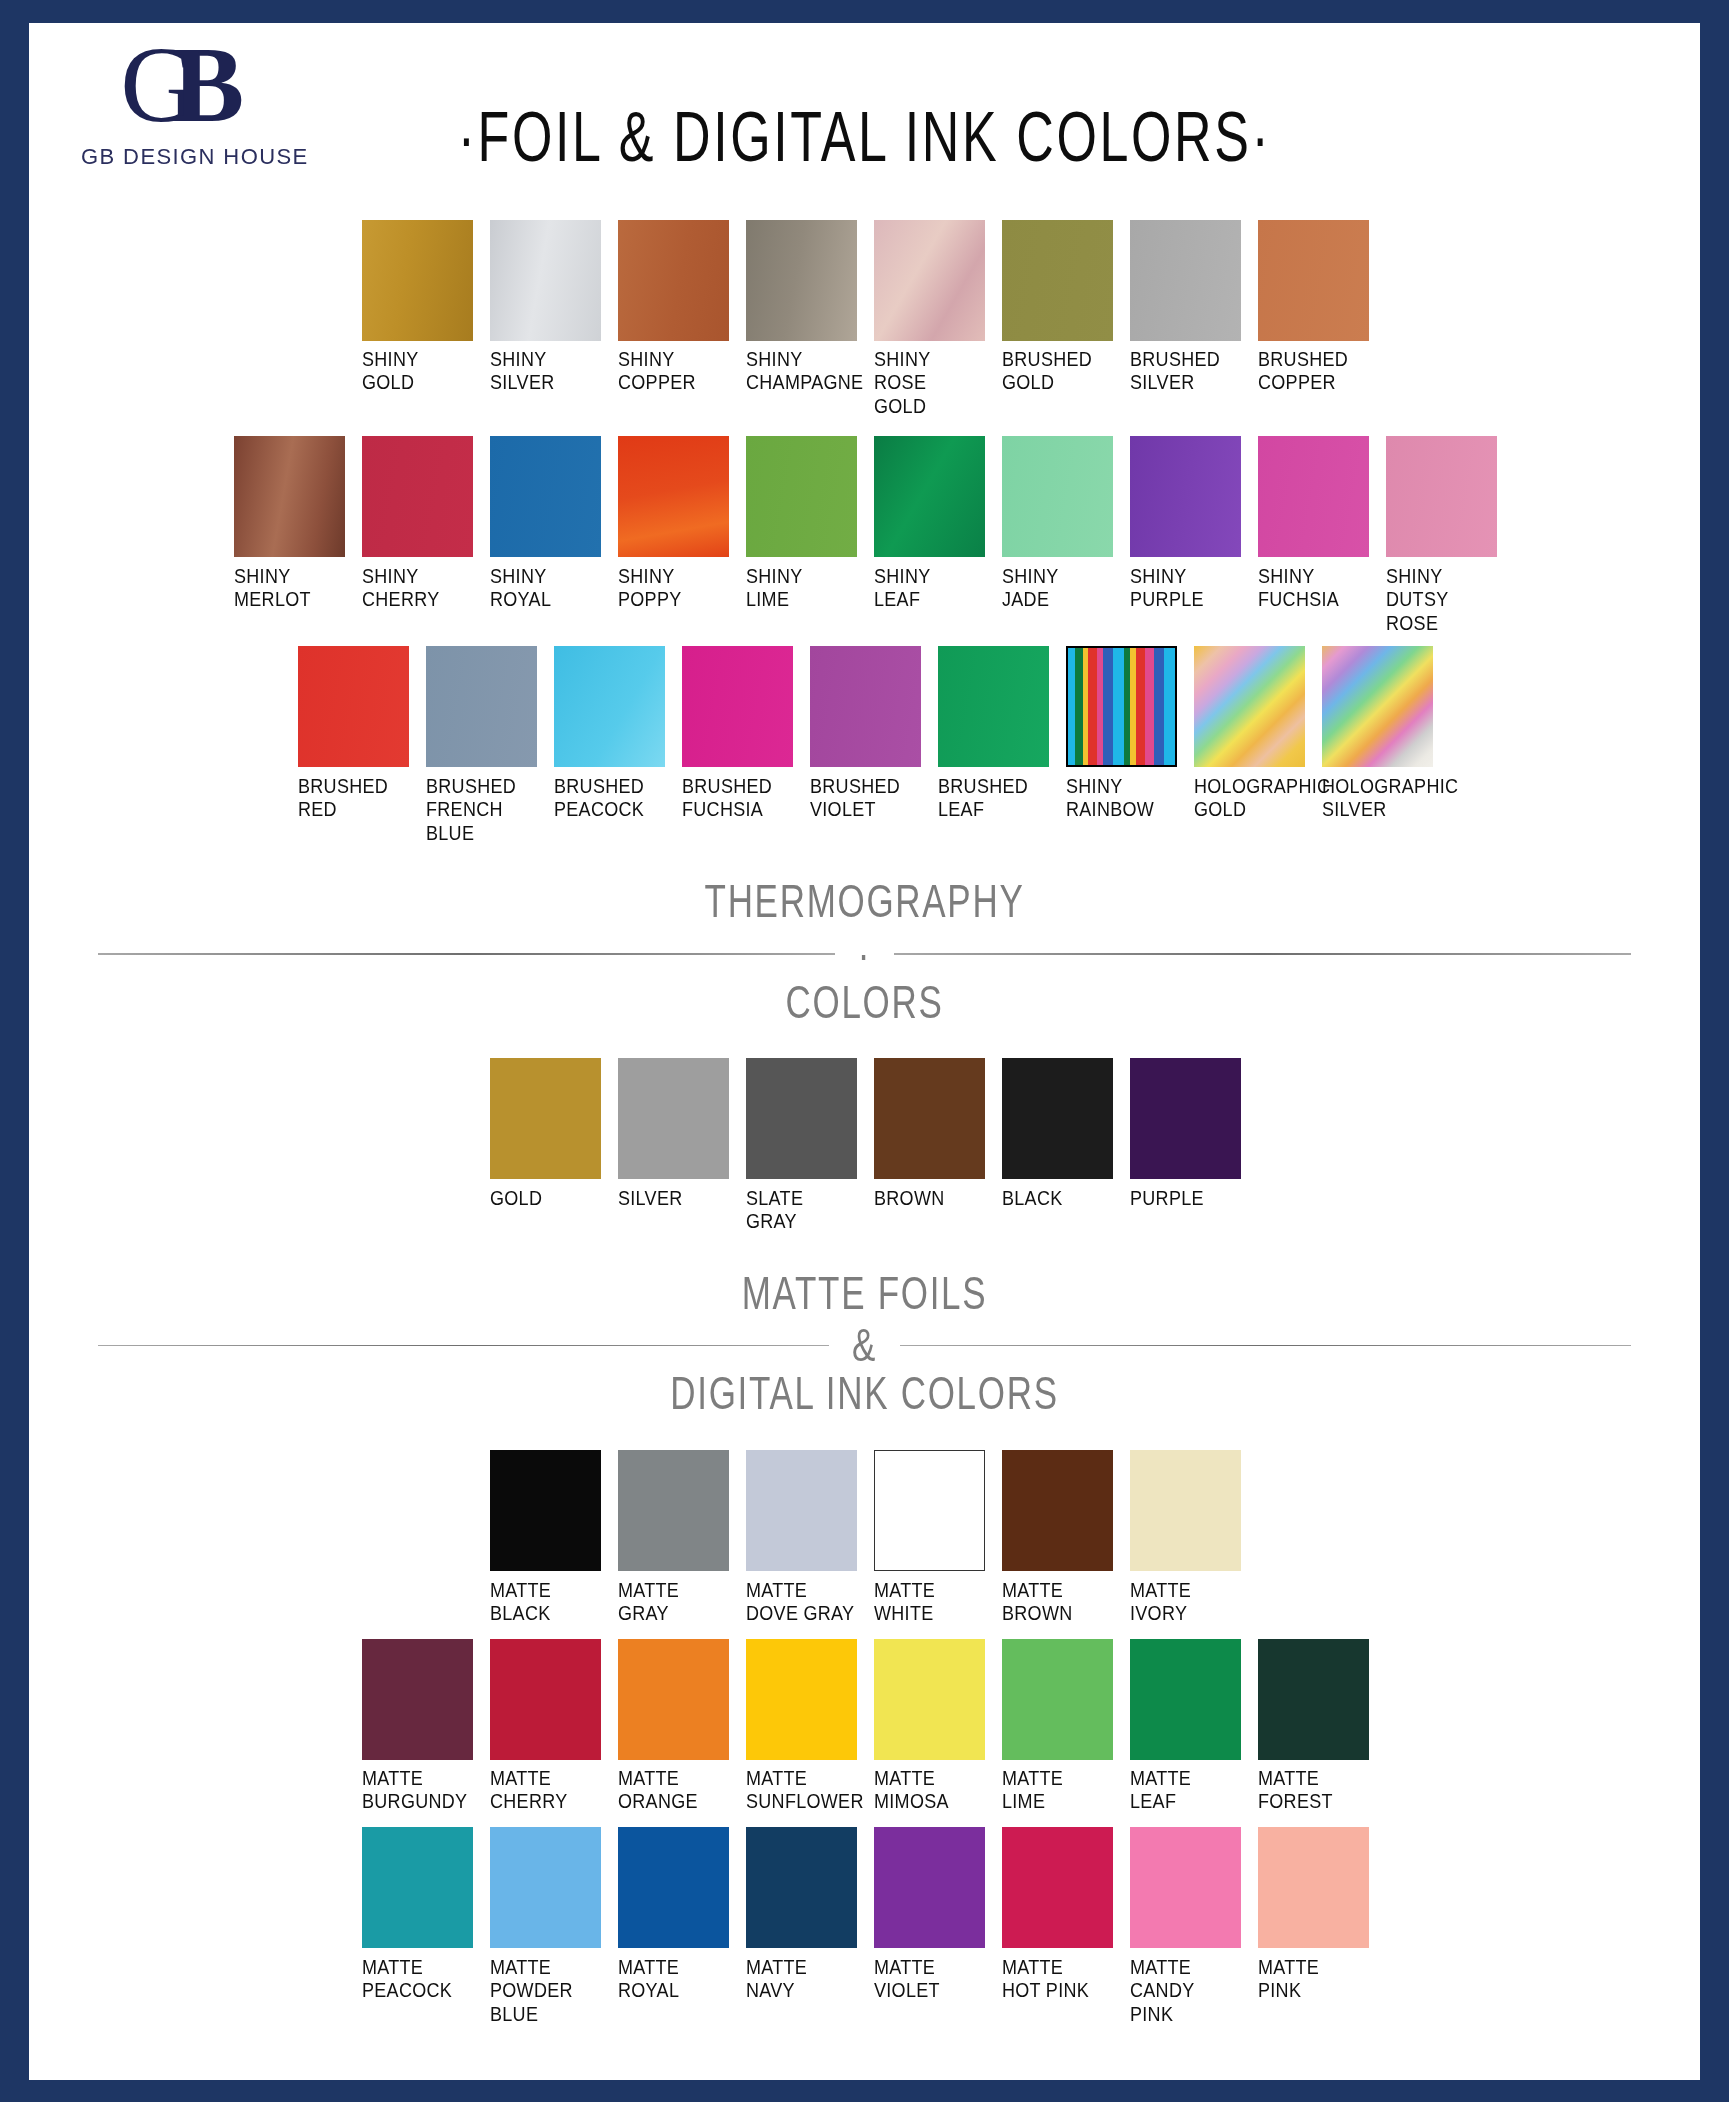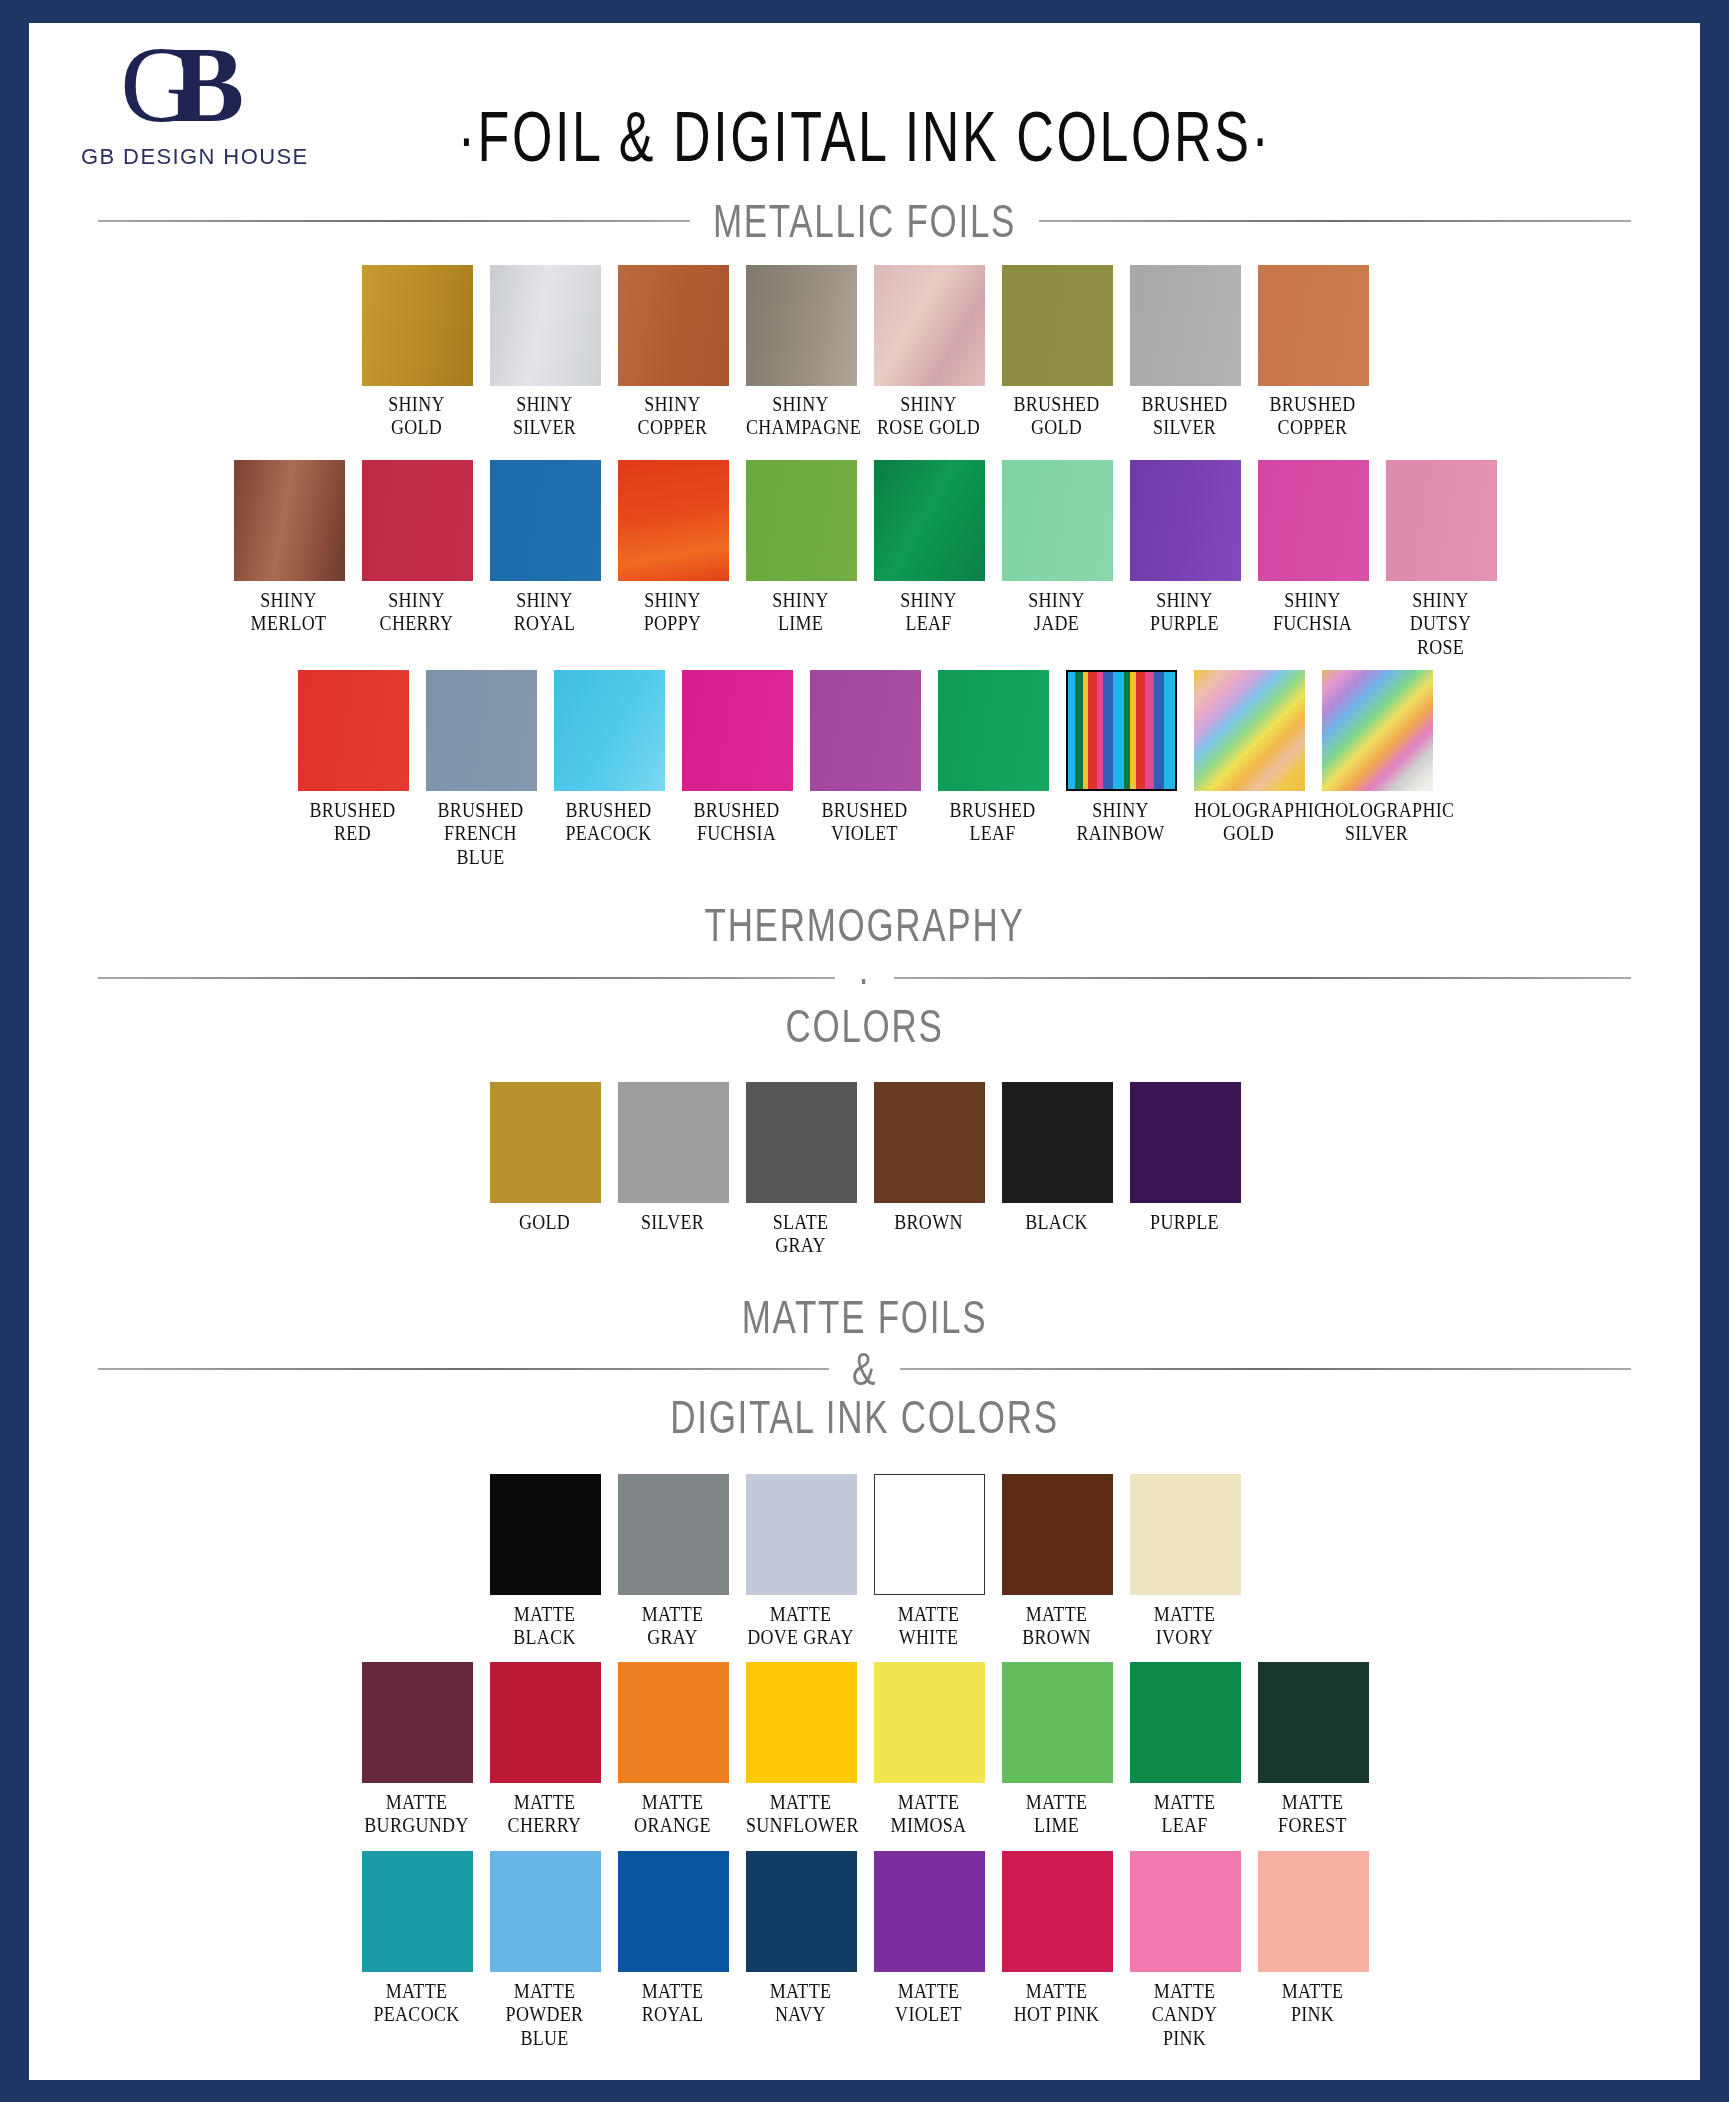--- a/index.html
+++ b/index.html
@@ -124,22 +124,20 @@
 
   
   .swatch-row {
     display: flex;
     justify-content: center;
     align-items: flex-start;
     gap: 19px;
   }
   .swatch {
     width: 109px;
-    text-align: center;
-    font-family: Liberation Serif, serif;
   }
   .chip {
     width: 111px;
     height: 121px;
     display: block;
   }
   .chip.outlined { border: 1.7px solid #333; }
   .chip.rainbow  { border: 2.6px solid #000; }
 
   .swatch-label {
@@ -167,25 +165,20 @@
       <div class="logo">
         <div class="logo-mark">
           <span class="g">G</span><span class="b">B</span>
         </div>
         <div class="logo-name">GB DESIGN HOUSE</div>
       </div>
       <div class="doc-title">·FOIL &amp; DIGITAL INK COLORS·</div>
     </div>
 
     <div id="sections-root">
-        <div class="section-head">
-          <div class="rule"></div>
-          <div class="title">METALLIC FOILS</div>
-          <div class="rule"></div>
-        </div>
         <div class="swatch-row row-pad-top-28">
           <div class="swatch">
             <div class="chip" style="background: linear-gradient(100deg, rgb(199, 154, 51) 0%, rgb(189, 143, 40) 40%, rgb(167, 124, 31) 100%);"></div>
             <div class="swatch-label">SHINY<br>GOLD</div>
           </div>
           <div class="swatch">
             <div class="chip" style="background: linear-gradient(100deg, rgb(201, 204, 209) 0%, rgb(227, 229, 232) 45%, rgb(207, 210, 214) 100%);"></div>
             <div class="swatch-label">SHINY<br>SILVER</div>
           </div>
           <div class="swatch">

